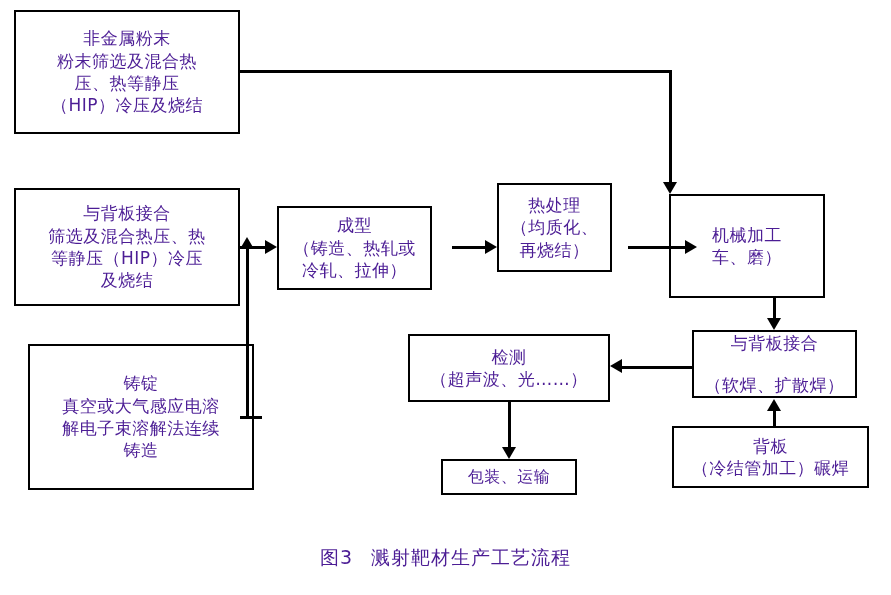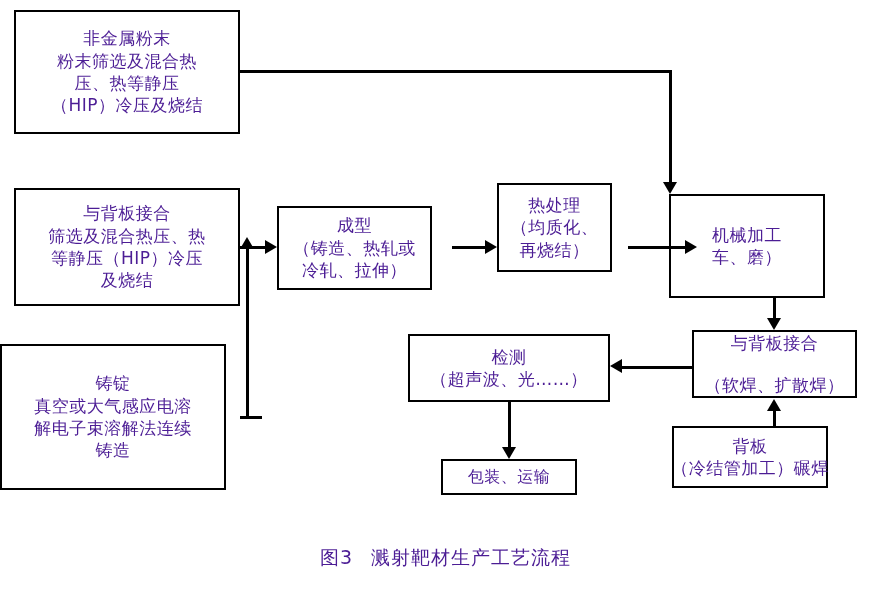--- a/index.html
+++ b/index.html
@@ -93,21 +93,21 @@
     <span class="ln">（HIP）冷压及烧结</span>
   </div>
 
   <div class="node" style="left:14px; top:188px; width:226px; height:118px;">
     <span class="ln head">与背板接合</span>
     <span class="ln">筛选及混合热压、热</span>
     <span class="ln">等静压（HIP）冷压</span>
     <span class="ln">及烧结</span>
   </div>
 
-  <div class="node" style="left:0; top:344px; width:226px; height:146px;">
+  <div class="node" style="left:28px; top:344px; width:226px; height:146px;">
     <span class="ln head">铸锭</span>
     <span class="ln">真空或大气感应电溶</span>
     <span class="ln">解电子束溶解法连续</span>
     <span class="ln">铸造</span>
   </div>
 
   <div class="node" style="left:277px; top:206px; width:155px; height:84px;">
     <span class="ln head">成型</span>
     <span class="ln">（铸造、热轧或</span>
     <span class="ln">冷轧、拉伸）</span>
@@ -122,21 +122,21 @@
   <div class="node" style="left:669px; top:194px; width:156px; height:104px;">
     <span class="ln head">机械加工</span>
     <span class="ln">车、磨）</span>
   </div>
 
   <div class="node" style="left:692px; top:330px; width:165px; height:68px;gap:20px;">
     <span class="ln head">与背板接合</span>
     <span class="ln">（软焊、扩散焊）</span>
   </div>
 
-  <div class="node" style="left:672px; top:426px; width:156px; height:62px;">
+  <div class="node" style="left:672px; top:426px; width:197px; height:62px;">
     <span class="ln head">背板</span>
     <span class="ln">（冷结管加工）碾焊</span>
   </div>
 
   <div class="node" style="left:408px; top:334px; width:202px; height:68px;">
     <span class="ln head">检测</span>
     <span class="ln">（超声波、光……）</span>
   </div>
 
   <div class="node" style="left:441px; top:459px; width:136px; height:36px; font-size:16px;">

